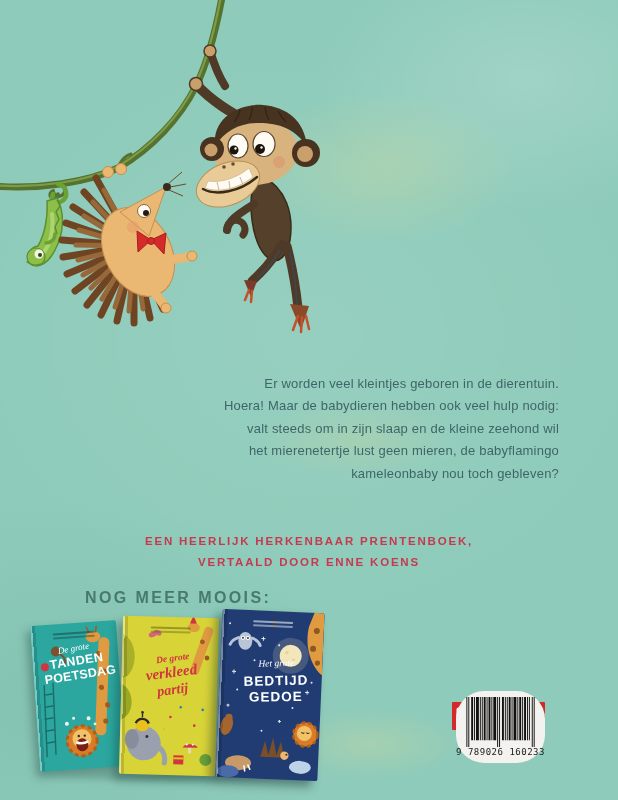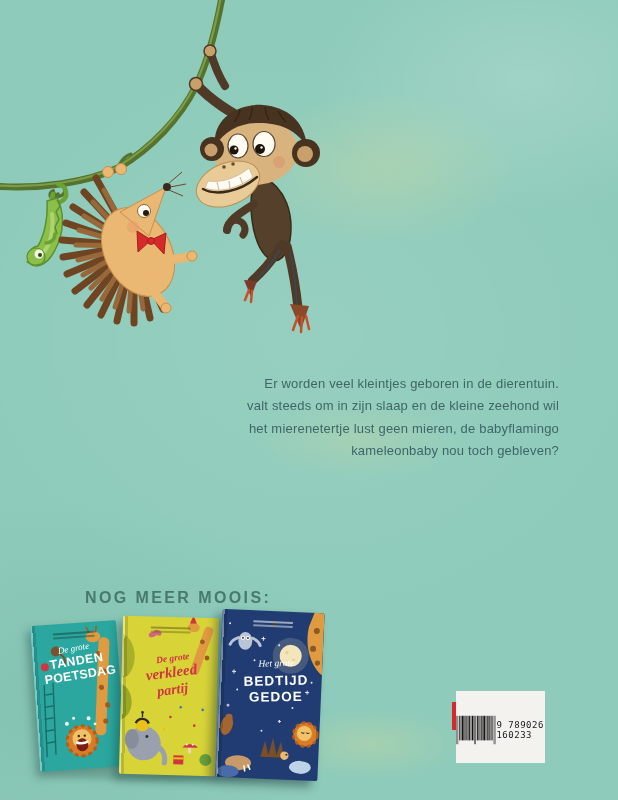--- a/index.html
+++ b/index.html
@@ -73,22 +73,22 @@
     border-radius:1px;
     margin-top:41px;
   }
   .pub-text{margin-left:4px; color:#fff;}
   .pub-small{font-size:6.5px; font-weight:bold; letter-spacing:1.5px; line-height:7px;}
   .pub-large{font-family:"Liberation Serif", serif; font-size:12.5px; font-weight:bold; line-height:12px;}
   .pub-divider{position:absolute; right:3px; top:4px; height:20px; width:1px; background:rgba(255,255,255,.85);}
   
   .barcode{
     position:absolute; left:456px; top:691px; width:89px; height:72px;
-    background:#f3f2ee; display:flex; flex-direction:row; align-items:center;
-    padding-top:6px; box-sizing:border-box;
+    background:#f3f2ee; display:flex; flex-direction:column; align-items:center;
+    padding-top:6px; box-sizing:border-box;border-radius:28px;
   }
   .isbn{font-family:"DejaVu Sans Mono", monospace; font-size:9px; letter-spacing:.5px; color:#1a1a1a; margin-top:0px;}
 </style>
 </head>
 <body>
 
 <div class="page">
 
   <svg class="illu" width="618" height="345" viewBox="0 0 618 345">
 
@@ -220,25 +220,30 @@
           <path d="M240,177 L243,185"></path>
       </g>
       <circle cx="224" cy="167" r="1.8" fill="#6b4a2a"></circle>
         <circle cx="233" cy="164" r="1.8" fill="#6b4a2a"></circle>
       <circle cx="279" cy="162" r="6" fill="#d98f6a" opacity=".5"></circle>
     </g>
   </svg>
 
   <div class="blurb">
     <div>Er worden veel kleintjes geboren in de dierentuin.</div>
+    <div>Hoera! Maar de babydieren hebben ook veel hulp nodig:</div>
     <div>valt steeds om in zijn slaap en de kleine zeehond wil</div>
     <div>het mierenetertje lust geen mieren, de babyflamingo</div>
     <div>kameleonbaby nou toch gebleven?</div>
   </div>
 
+  <div class="tagline">
+    <div>EEN HEERLIJK HERKENBAAR PRENTENBOEK,</div>
+    <div>VERTAALD DOOR ENNE KOENS</div>
+  </div>
 
   <div class="more-heading">NOG MEER MOOIS:</div>
 
   <div class="books">
     <div class="floor-shadow"></div>
 
     <div class="book book1">
       <svg class="b-art" width="86" height="146" viewBox="0 0 86 146">
         <g stroke="#1d6b66" stroke-width="1.4" fill="none">
           <path d="M10,60 L8,132"></path>

